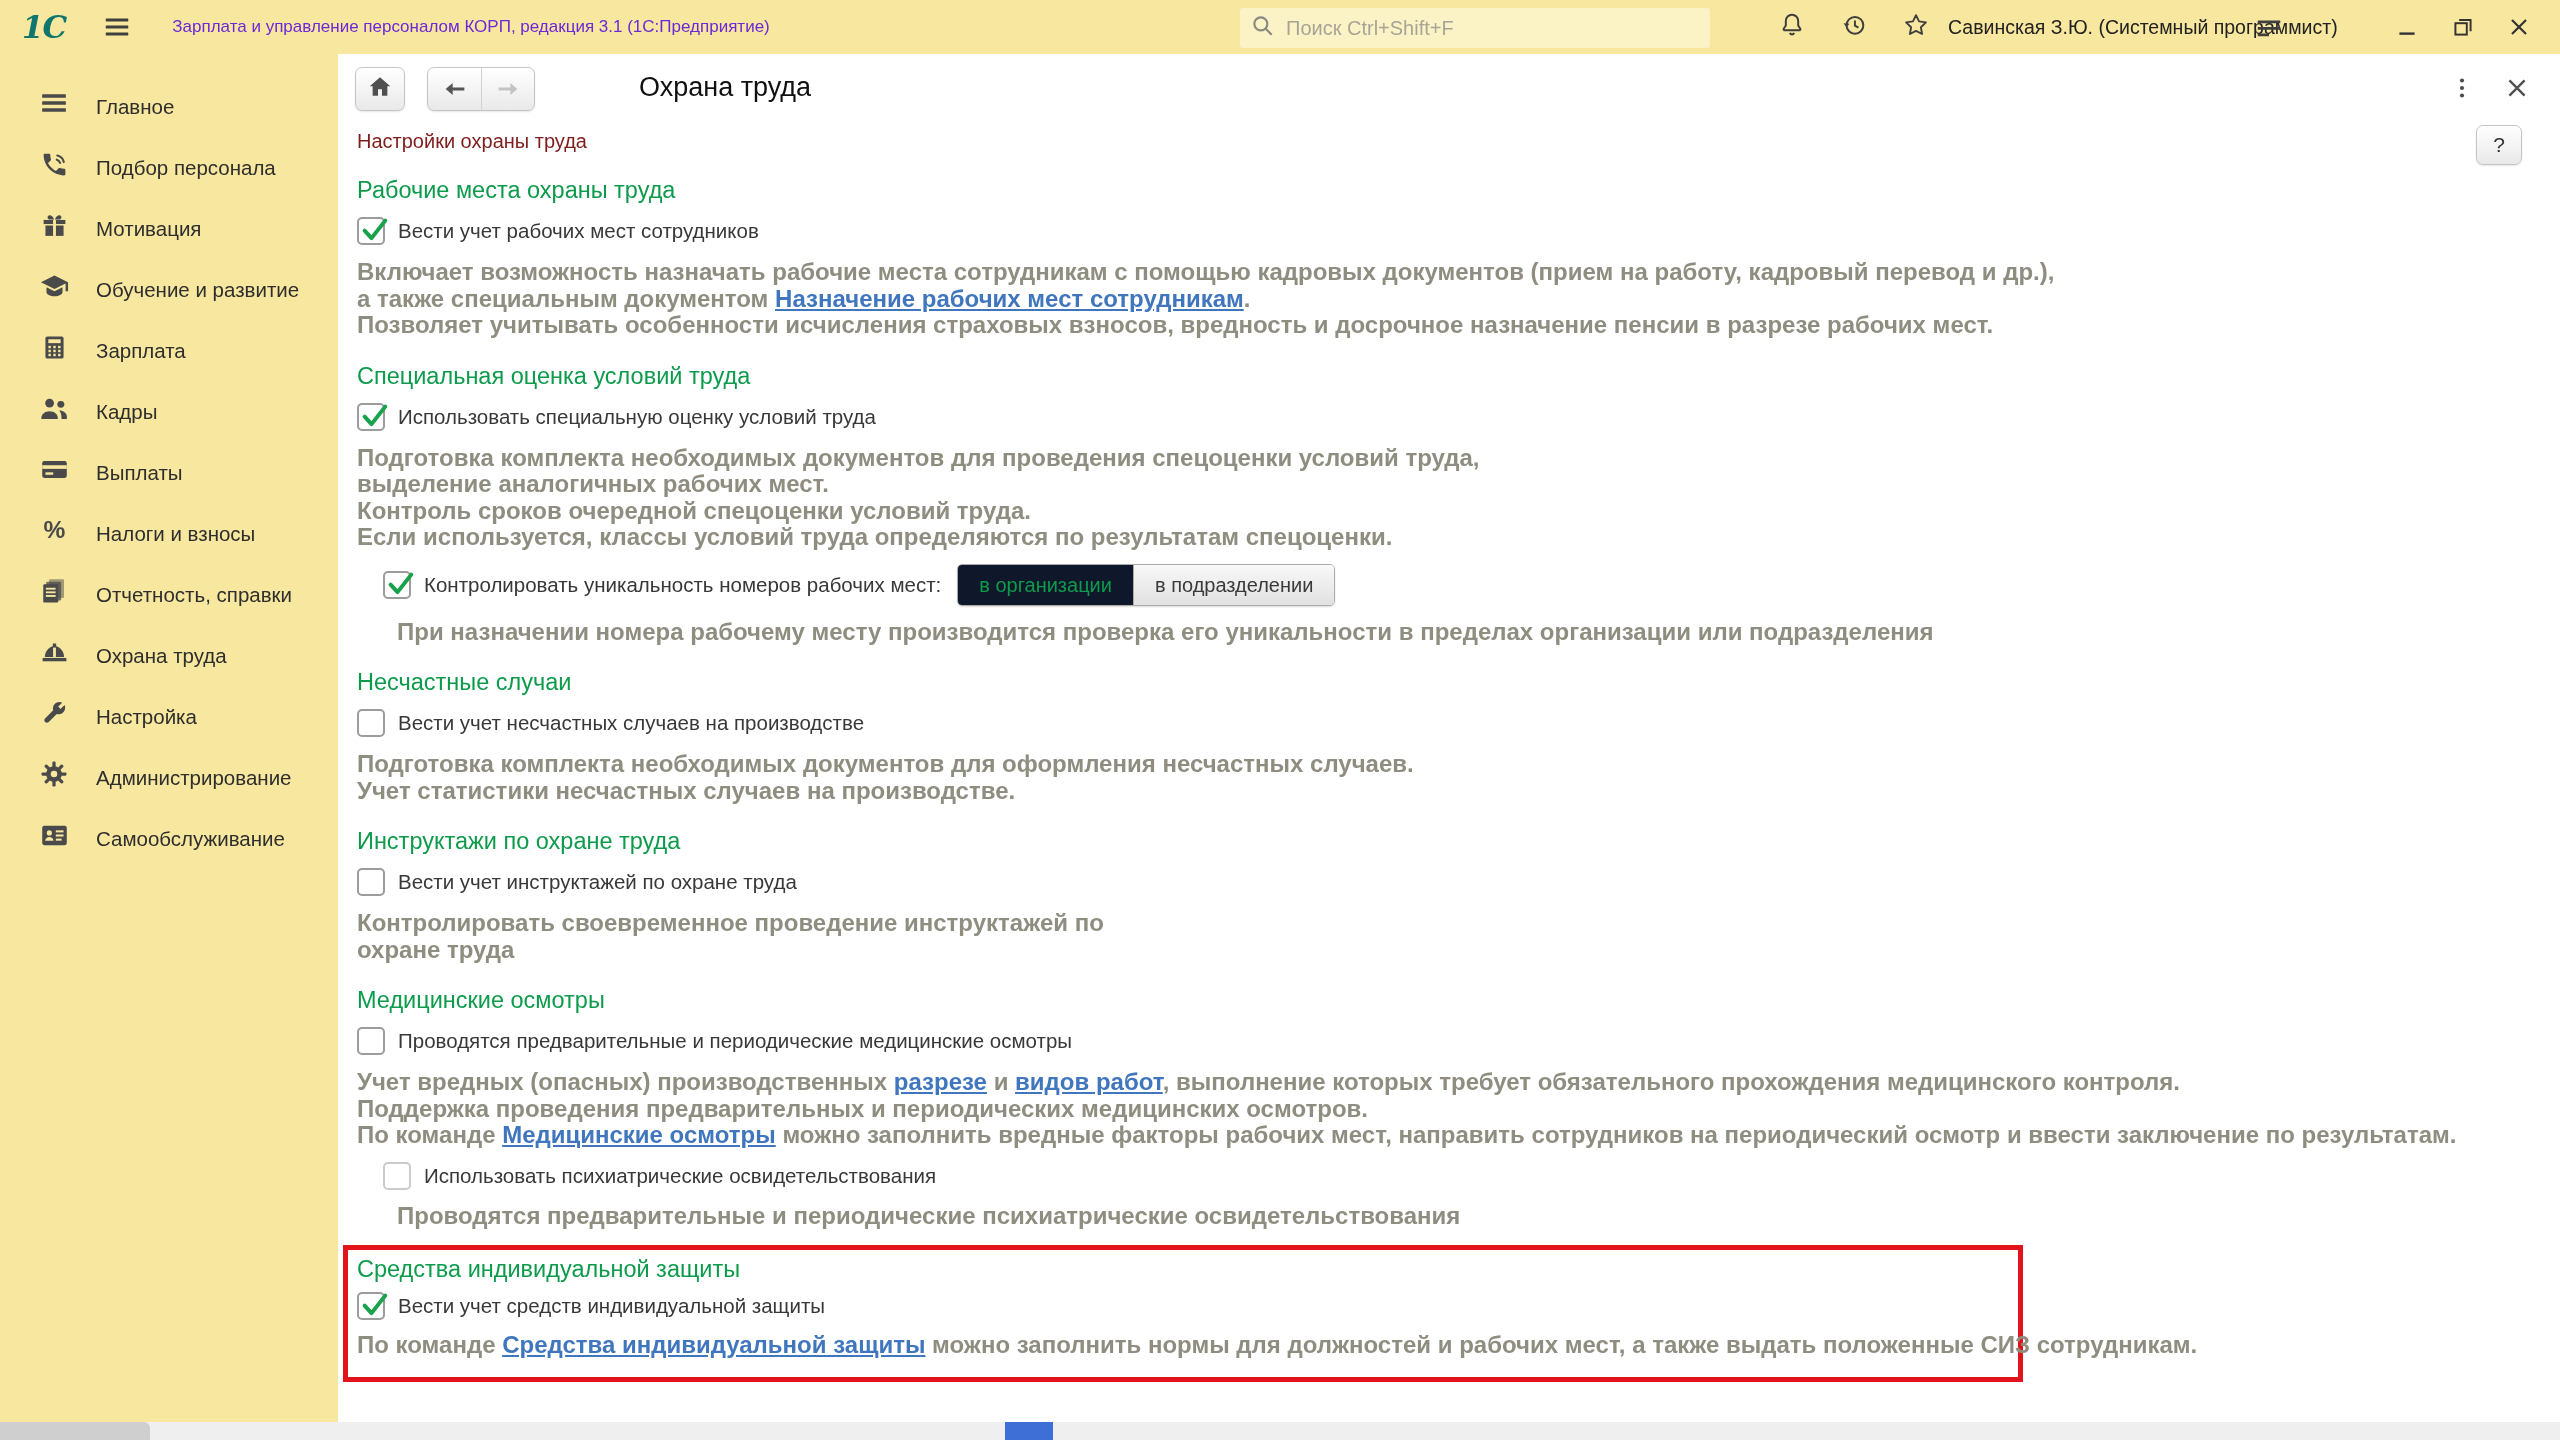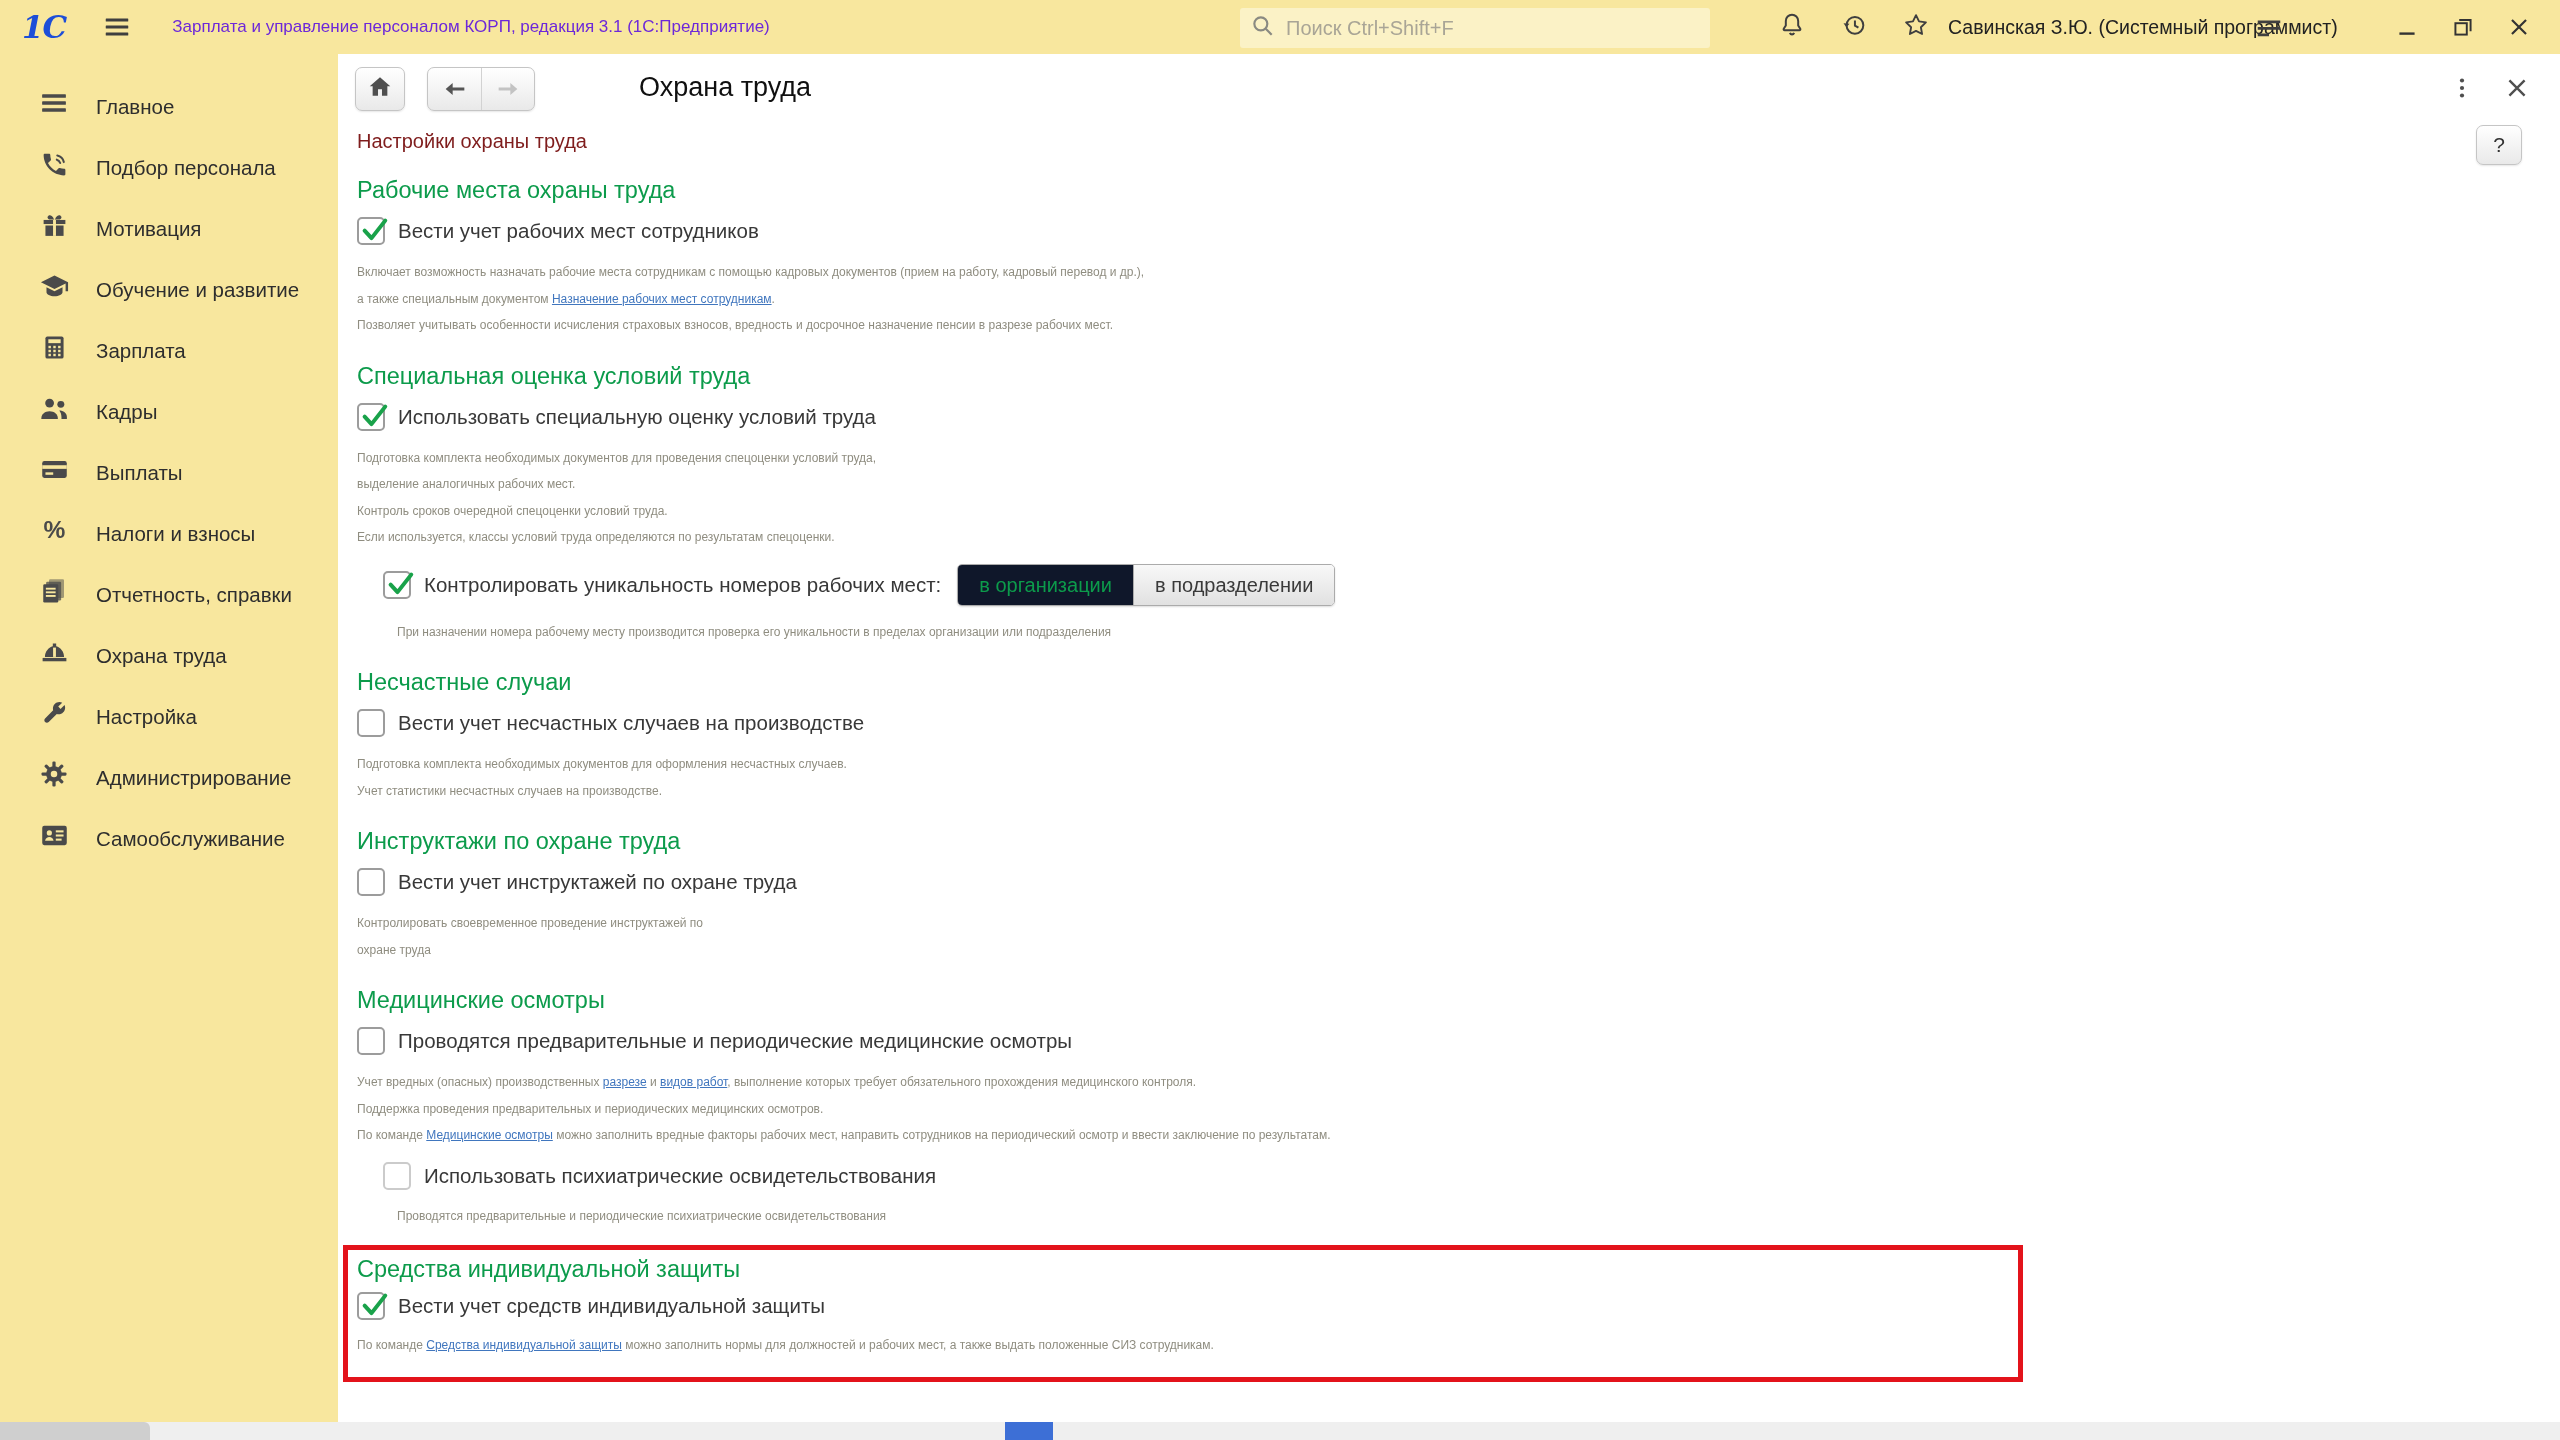--- a/index.html
+++ b/index.html
@@ -4,21 +4,21 @@
 <style>
   html,body{margin:0;padding:0;background:#888;}
   *{box-sizing:border-box;}
   .screen{position:relative;width:2560px;height:1440px;background:#fff;overflow:hidden;
           font-family:"Liberation Sans",sans-serif;-webkit-font-smoothing:antialiased;}
 
   
   .titlebar{position:absolute;left:0;top:0;width:2560px;height:54px;background:#F8E79E;
             display:flex;align-items:center;}
   .logo{margin-left:22px;font-family:"DejaVu Serif",serif;font-style:italic;font-weight:bold;
-        font-size:31px;color:#1d4ed8;letter-spacing:-1px;flex:none;}
+        font-size:31px;color:#0f766e;letter-spacing:-1px;flex:none;}
   .main-menu-btn{margin-left:34px;width:34px;height:34px;display:flex;align-items:center;justify-content:center;flex:none;}
   .app-title{margin-left:38px;font-size:17px;color:#6d28d9;white-space:nowrap;flex:none;}
   .search-box{position:absolute;left:1240px;top:8px;width:470px;height:40px;background:#FBF2C6;
               border-radius:3px;display:flex;align-items:center;padding-left:10px;}
   .search-placeholder{margin-left:10px;font-size:20px;color:#A9A596;}
   .tb-icons{position:absolute;left:1778px;top:0;height:54px;display:flex;align-items:center;gap:34px;}
   .tb-user{position:absolute;left:1948px;top:0;height:54px;display:flex;align-items:center;
            font-size:19.5px;color:#222;white-space:nowrap;}
   .service-menu{position:absolute;left:2254px;top:13px;width:30px;height:30px;}
   .win-btns{position:absolute;left:2392px;top:0;height:54px;display:flex;align-items:center;gap:26px;}
@@ -55,21 +55,21 @@
   .checkbox svg{position:absolute;left:0px;top:-4px;}
   .check-label{margin-left:13px;font-size:20.5px;color:#383838;white-space:nowrap;}
   .toggle-group{display:inline-flex;margin-left:16px;border:1px solid #ababab;border-radius:5px;
                 overflow:hidden;box-shadow:0 1px 2px rgba(0,0,0,.14);}
   .toggle-option{padding:0 21px;height:40px;line-height:40px;font-size:20px;
                  background:linear-gradient(#f8f8f8,#e1e1e1);color:#3a3a3a;white-space:nowrap;}
   .toggle-option.selected{background:#0f172a;color:#0C9B4B;}
   .toggle-option + .toggle-option{border-left:1px solid #ababab;}
   .para{margin-top:14px;}
   .para.indent2{margin-left:40px;margin-top:13px;}
-  .para-line{font-size:12px;line-height:26.5px;color:#8F8D80;white-space:nowrap;}
+  .para-line{font-size:24px;line-height:26.5px;color:#8F8D80;white-space:nowrap;font-weight:bold;}
   .text-link{color:#4076BE;text-decoration:underline;cursor:pointer;}
   .section.highlight{border:5px solid #E3131B;margin-left:-14px;margin-top:16px;width:1680px;
                      padding:0 14px 18px 9px;}
   .section.highlight .section-heading{margin-top:6px;}
   .section.highlight .check-row{margin-top:9px;}
   .section.highlight .para{margin-top:12px;}
 
   
   .taskbar{position:absolute;left:0;bottom:0;width:2560px;height:18px;background:#EFEFEF;}
   .taskbar .start-stub{position:absolute;left:0;top:0;width:150px;height:18px;background:#CFCFCF;border-radius:0 6px 0 0;}

